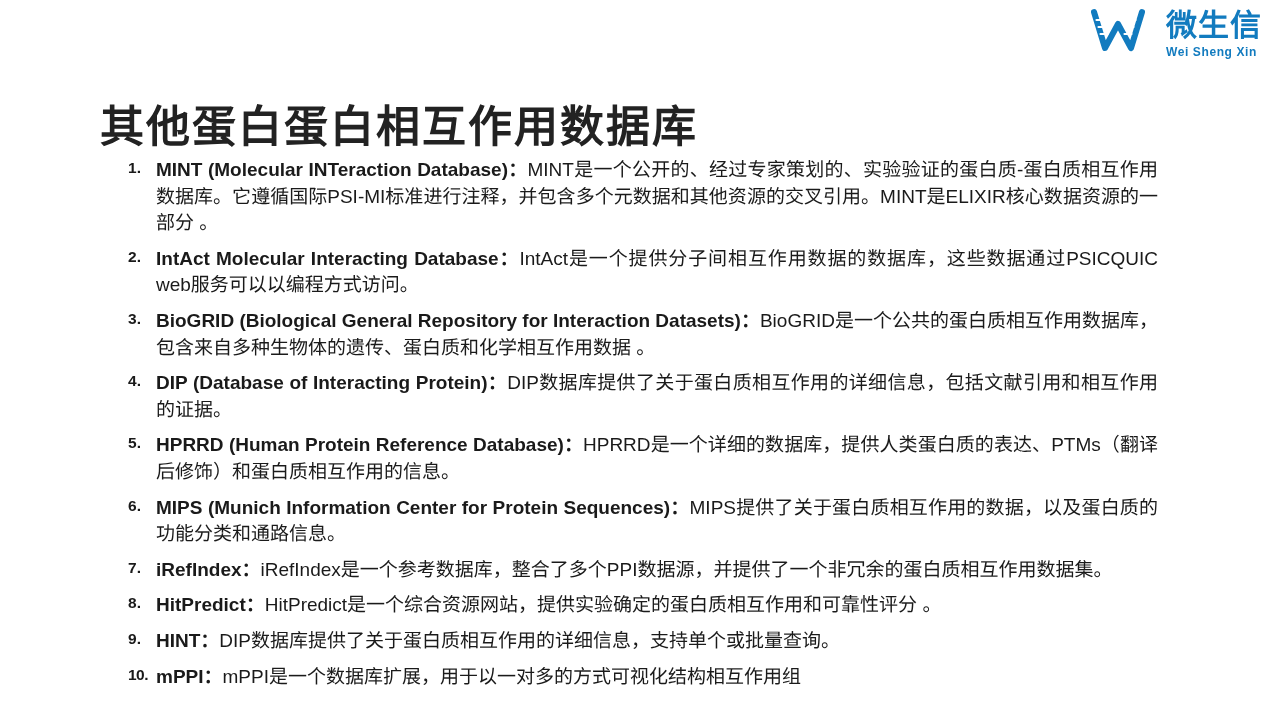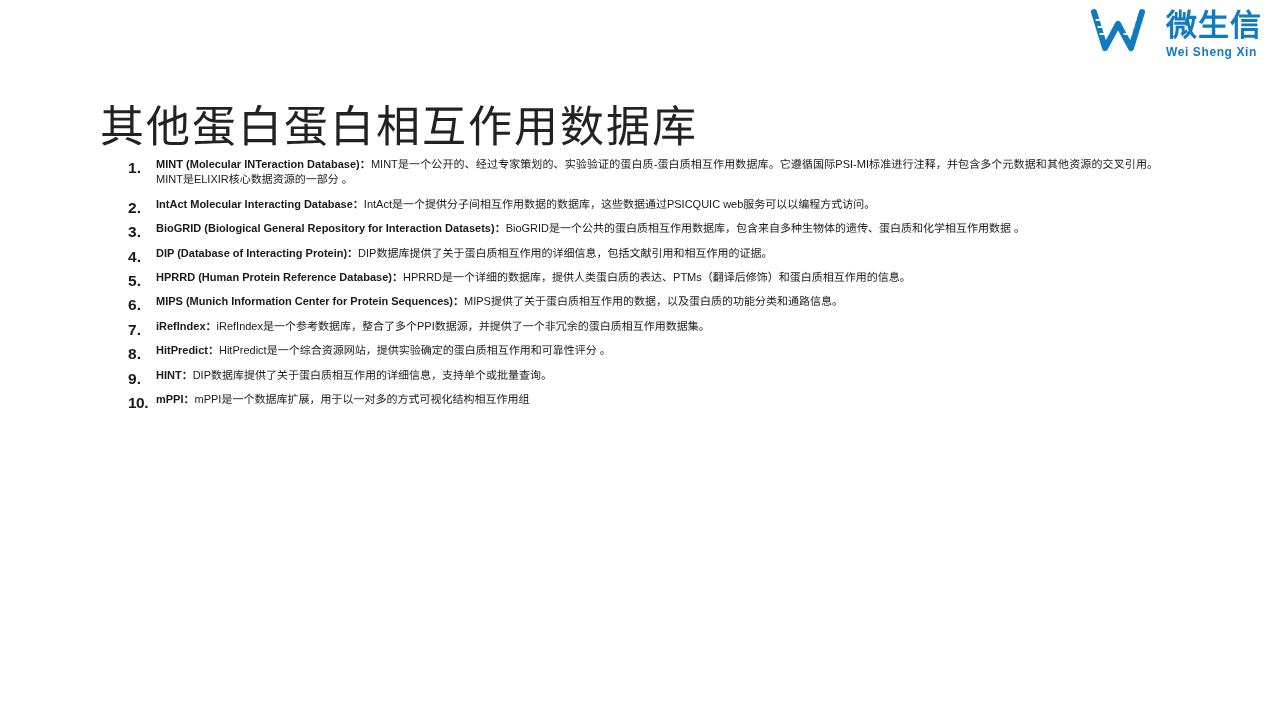--- a/index.html
+++ b/index.html
@@ -53,21 +53,21 @@
   }
 
   
   .slide-title {
     position: absolute;
     left: 100px;
     top: 62px;
     font-size: 44px;
     color: #222222;
     letter-spacing: 2px;
-    font-weight: normal;
+    font-weight: bold;
     white-space: nowrap;
   }
 
   
   .list-wrap {
     position: absolute;
     left: 128px;
     top: 157px;
     width: 1030px;
   }
@@ -75,21 +75,21 @@
     margin: 0;
     padding: 0;
     list-style: none;
     counter-reset: dbitem;
   }
   ol.db-list > li {
     counter-increment: dbitem;
     position: relative;
     padding-left: 28px;
     margin-bottom: 9px;
-    font-size: 11px;
+    font-size: 19px;
     line-height: 1.40;
     color: #1a1a1a;
     text-align: justify;
   }
   ol.db-list > li::before {
     content: counter(dbitem) ".";
     position: absolute;
     left: 0;
     top: 0;
     font-weight: bold;

